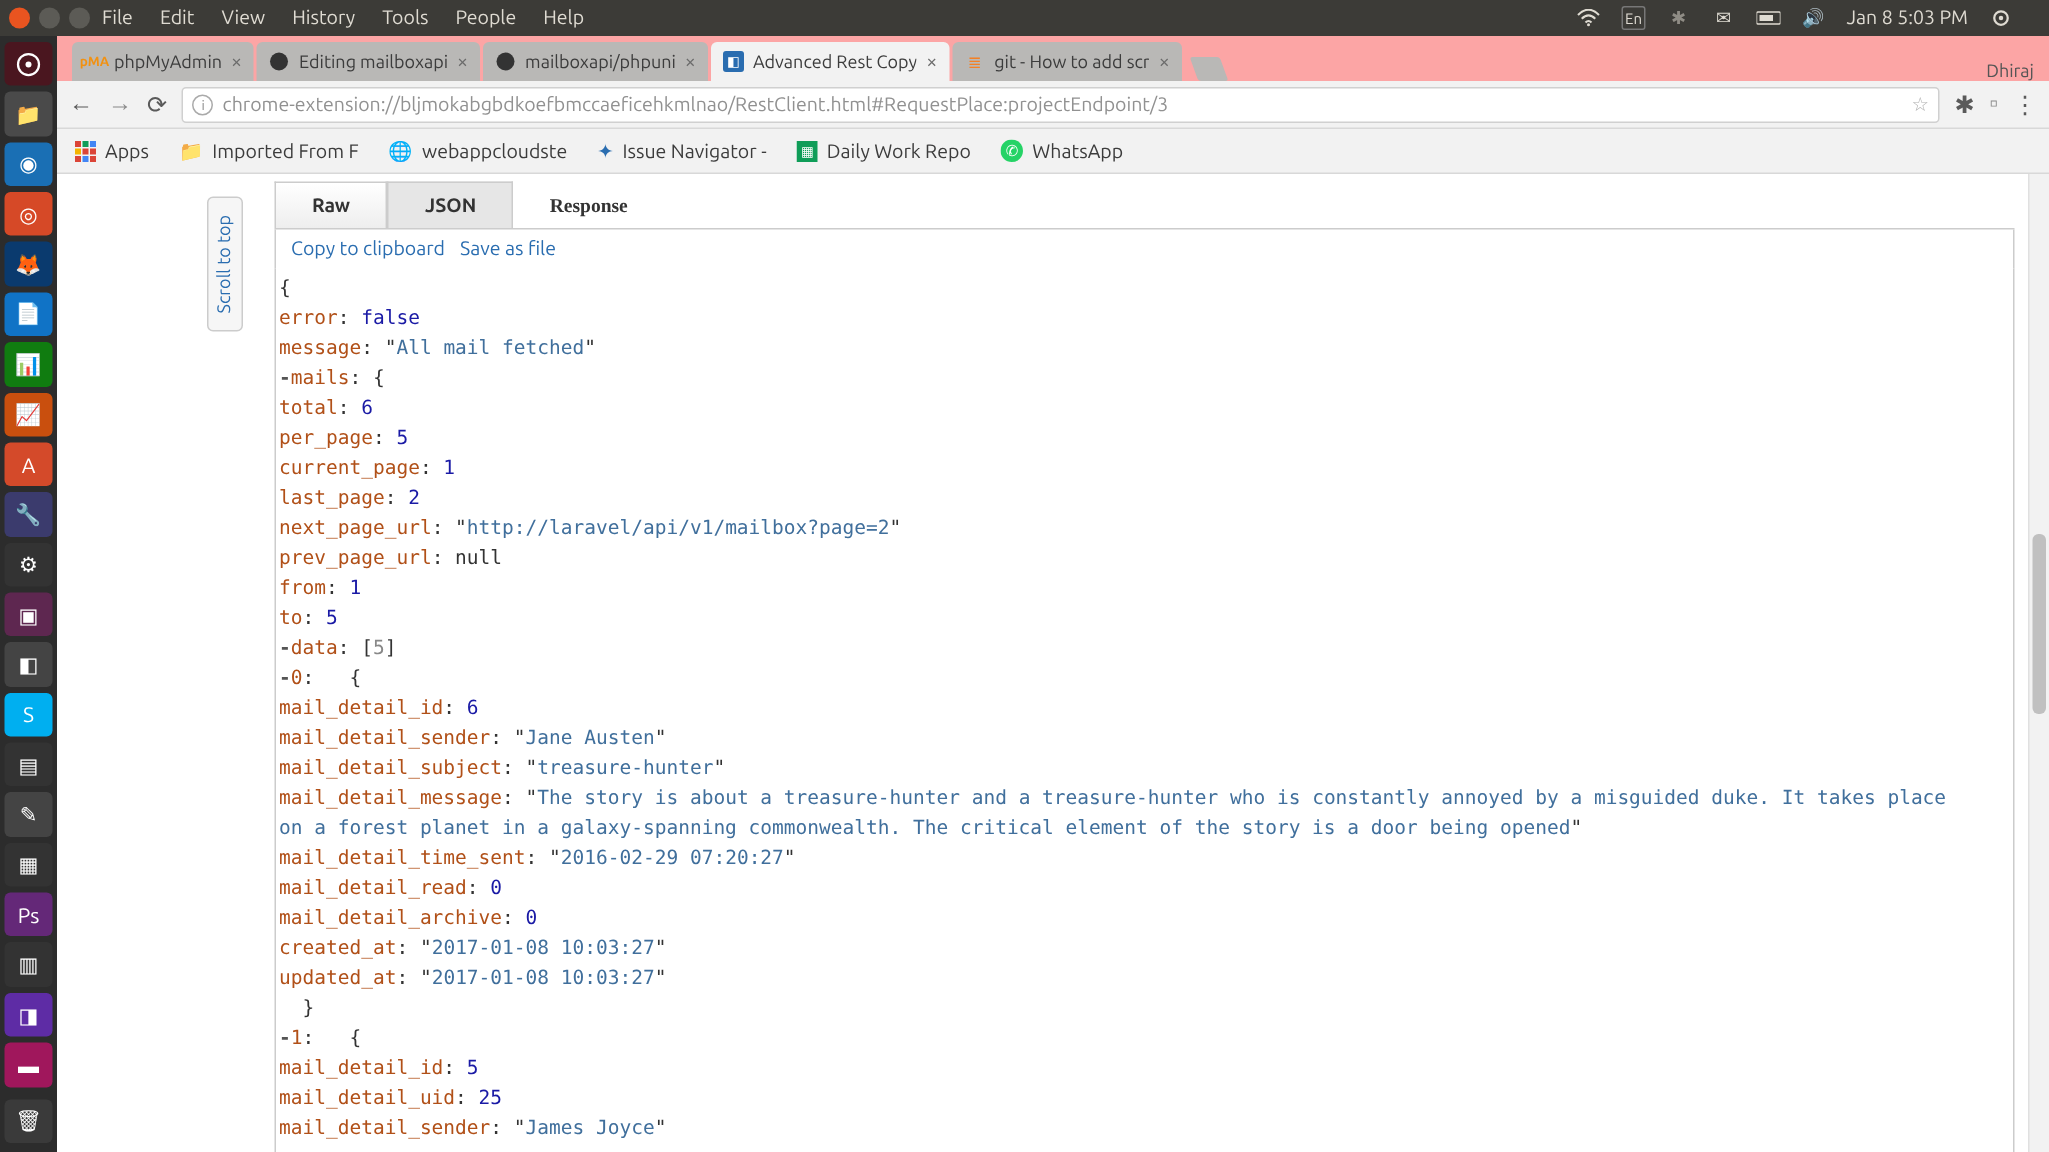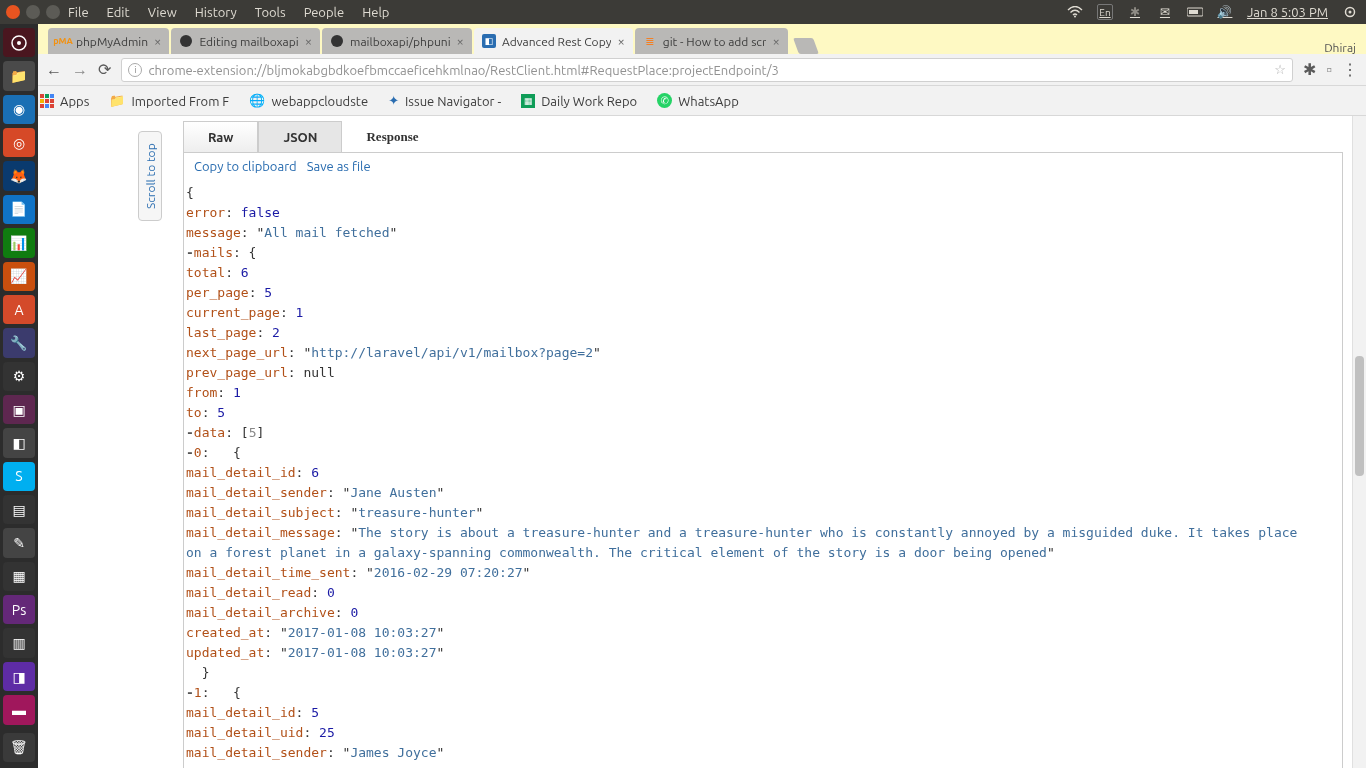--- a/index.html
+++ b/index.html
@@ -5,46 +5,46 @@
 * { margin:0; padding:0; box-sizing:border-box; }
 body { font-family:"Ubuntu",Arial,sans-serif; font-size:13px; width:1366px; height:768px; overflow:hidden; background:#fff; }
 
 
 .topbar { background:#3c3b37; height:24px; display:flex; align-items:center; color:#dfdbd2; font-size:13px; }
 .win-btns { width:62px; display:flex; gap:6px; padding-left:6px; }
 .win-btns span { width:14px; height:14px; border-radius:50%; background:#5c5b56; display:inline-block; }
 .win-btns span:first-child { background:#e95420; }
 .menu { display:flex; gap:18px; padding-left:6px; }
 .menu span { cursor:default; }
-.tray { margin-left:auto; display:flex; align-items:center; gap:14px; padding-right:8px;text-decoration:underline; }
+.tray { margin-left:auto; display:flex; align-items:center; gap:14px; padding-right:24px; }
 .tray .ic { width:16px; height:16px; display:inline-flex; align-items:center; justify-content:center; font-size:12px; }
 
 
 .launcher { position:absolute; left:0; top:24px; width:38px; height:744px; background:#2c2c2c; display:flex; flex-direction:column; align-items:center; padding-top:4px; gap:4px; }
 .lch { width:32px; height:32px; border-radius:4px; display:flex; align-items:center; justify-content:center; font-size:14px; color:#fff; }
 
 
 .chrome { position:absolute; left:38px; top:24px; width:1328px; height:744px; background:#fff; display:flex; flex-direction:column; }
-.tabstrip { height:30px; background:#fef9c3; display:flex; align-items:flex-end; padding-left:10px; position:relative; }
+.tabstrip { height:30px; background:#fca5a5; display:flex; align-items:flex-end; padding-left:10px; position:relative; }
 .tab { height:26px; background:#b9b8b6; border-radius:4px 4px 0 0; display:flex; align-items:center; padding:0 8px; font-size:12px; color:#3c3c3c; max-width:190px; margin-right:2px; gap:6px; }
 .tab.active { background:#f2f2f2; }
 .tab .fav { width:14px; height:14px; flex-shrink:0; display:inline-flex; align-items:center; justify-content:center; font-size:11px; }
 .tab .ttl { overflow:hidden; white-space:nowrap; text-overflow:clip; flex:1; }
 .tab .x { color:#6b6b6b; font-size:13px; }
 .newtab { width:20px; height:16px; background:#b9b8b6; margin-left:6px; border-radius:2px; transform:skewX(20deg); }
 .user-badge { margin-left:auto; padding:2px 10px 0; font-size:12px; color:#555; }
 
 .toolbar { height:32px; background:#f2f2f2; border-bottom:1px solid #d8d8d8; display:flex; align-items:center; padding:0 8px; gap:10px; }
 .nav-ic { color:#8b8b8b; font-size:16px; cursor:pointer; }
 .nav-ic.enabled { color:#5a5a5a; }
 .omnibox { flex:1; height:24px; border:1px solid #d0d0d0; border-radius:3px; background:#fff; display:flex; align-items:center; padding:0 6px; font-size:13px; color:#919191; gap:6px; }
 .omnibox .info { width:14px; height:14px; border:1px solid #aaa; border-radius:50%; font-size:9px; display:flex; align-items:center; justify-content:center; color:#888; }
 .omnibox .star { margin-left:auto; color:#b0b0b0; }
 
-.bookmarks { height:30px; background:#f2f2f2; border-bottom:1px solid #d8d8d8; display:flex; align-items:center; padding:0 2px; gap:20px; font-size:13px; color:#3c3c3c; }
+.bookmarks { height:30px; background:#f2f2f2; border-bottom:1px solid #d8d8d8; display:flex; align-items:center; padding:0 12px; gap:20px; font-size:13px; color:#3c3c3c; }
 .bookmarks .bm { display:flex; align-items:center; gap:6px; cursor:pointer; max-width:170px; overflow:hidden; white-space:nowrap; }
 .bookmarks .apps-ic { display:grid; grid-template-columns:repeat(3,4px); grid-template-rows:repeat(3,4px); gap:1px; }
 .bookmarks .apps-ic span { background:#db4437; }
 .bookmarks .apps-ic span:nth-child(2){background:#0f9d58}
 .bookmarks .apps-ic span:nth-child(3){background:#4285f4}
 .bookmarks .apps-ic span:nth-child(4){background:#f4b400}
 .bookmarks .apps-ic span:nth-child(6){background:#db4437}
 .bookmarks .apps-ic span:nth-child(8){background:#4285f4}
 
 .content { flex:1; position:relative; overflow:hidden; }

